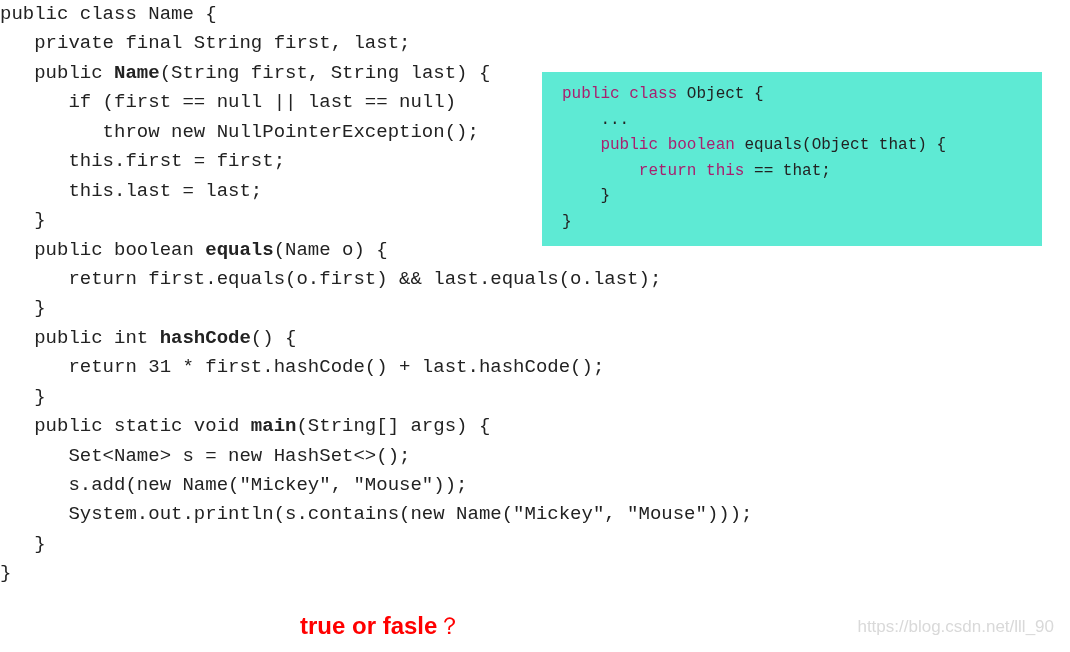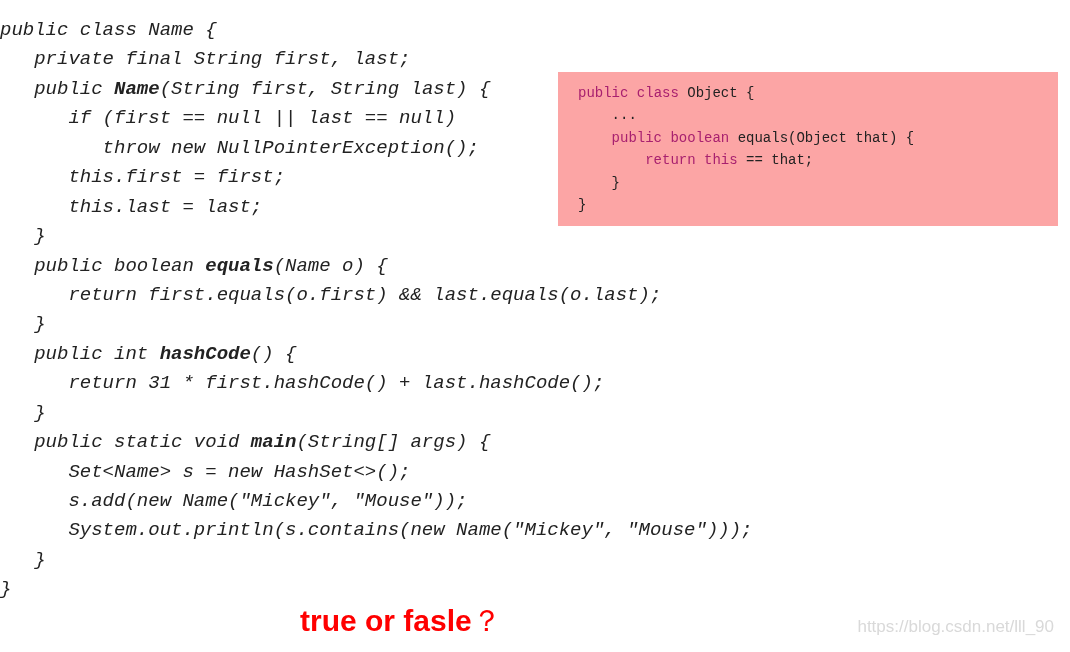--- a/index.html
+++ b/index.html
@@ -12,49 +12,48 @@
       font-size: 19px;
       line-height: 1.55;
       background: #ffffff;
       color: #222;
       position: relative;
       width: 1070px;
       height: 652px;
       overflow: hidden;
     }
     .main-code {
-      padding: 16px 0 0 0;
+      padding: 0 0 0 0;
       white-space: pre;
-      font-style: italic;
     }
     .inset-code {
       position: absolute;
       top: 72px;
-      right: 12px;
+      right: 28px;
       width: 500px;
-      background: #fca5a5;
+      background: #5eead4;
       padding: 10px 16px 10px 20px;
-      font-size: 14px;
+      font-size: 16px;
       line-height: 1.6;
       white-space: pre;
       color: #222;
     }
     .kw {
       color: #a8206f;
     }
     .bold {
       font-weight: 700;
     }
     .question {
       position: absolute;
       bottom: 8px;
       left: 300px;
       color: #ff0000;
       font-family: 'Arial', 'Helvetica', sans-serif;
-      font-size: 30px;
+      font-size: 24px;
       font-weight: 700;
     }
     .question-mark {
       font-family: 'SimSun', 'Microsoft YaHei', sans-serif;
       font-weight: 400;
     }
     .watermark {
       position: absolute;
       bottom: 12px;
       right: 16px;

